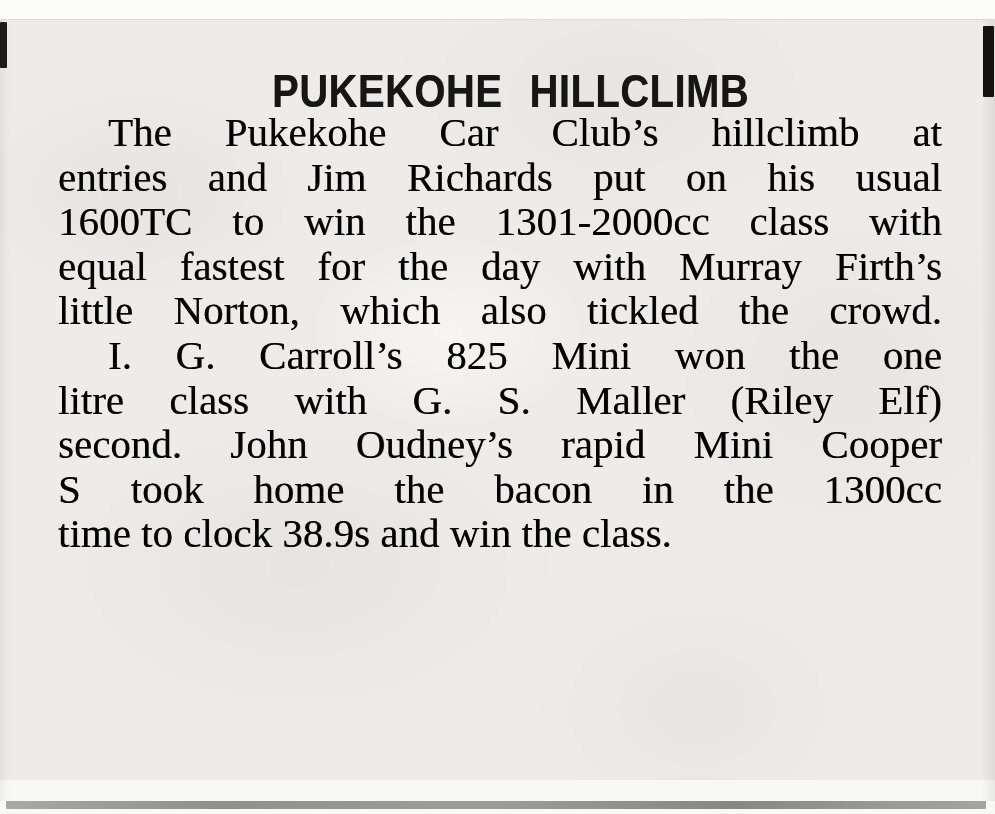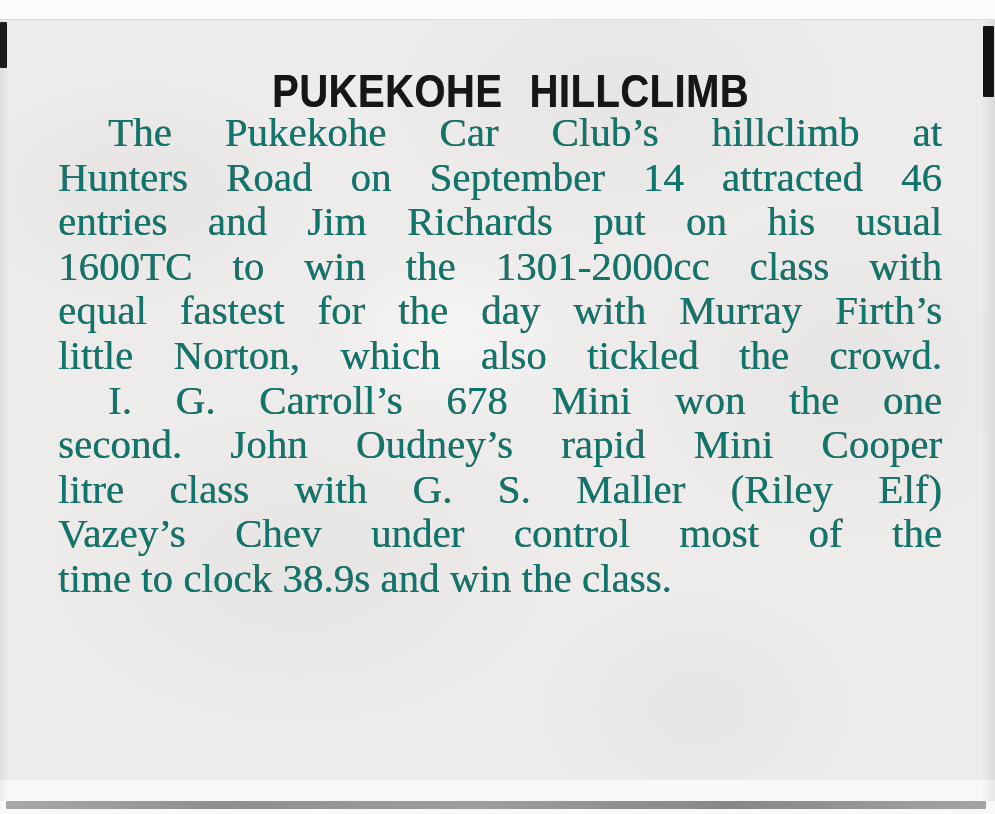--- a/index.html
+++ b/index.html
@@ -80,21 +80,21 @@
     transform: scaleX(0.87);
     transform-origin: 50% 50%;
     white-space: nowrap;
     text-shadow: 0.4px 0.4px 0.5px rgba(10,10,10,0.6);
     z-index: 6;
   }
   .body-text {
     position: absolute; left: 58px; top: 110px; width: 884px;
     font-size: 41px;
     line-height: 44.6px;
-    color: #0f766e;
+    color: #000000;
     text-shadow: 0.35px 0.35px 0.45px rgba(12,12,12,0.65);
     z-index: 6;
   }
   .line {
     height: 44.6px;
     white-space: nowrap;
     text-align: justify;
     text-align-last: justify;
     overflow: visible;
   }
@@ -116,28 +116,27 @@
   <div class="edge-shade-left"></div>
   <div class="edge-shade-right"></div>
 
   <div class="scan-mark-left"></div>
   <div class="scan-mark-right"></div>
 
   <h1 class="headline">PUKEKOHE HILLCLIMB</h1>
 
   <div class="body-text">
       <div class="line indent">The Pukekohe Car Club’s hillclimb at</div>
-      <div class="line">Hunters Road on September 14 attracted 46</div>
       <div class="line">entries and Jim Richards put on his usual</div>
       <div class="line">1600TC to win the 1301-2000cc class with</div>
       <div class="line">equal fastest for the day with Murray Firth’s</div>
       <div class="line">little Norton, which also tickled the crowd.</div>
-      <div class="line indent">I. G. Carroll’s 678 Mini won the one</div>
+      <div class="line indent">I. G. Carroll’s 825 Mini won the one</div>
+      <div class="line">litre class with G. S. Maller (Riley Elf)</div>
       <div class="line">second. John Oudney’s rapid Mini Cooper</div>
-      <div class="line">litre class with G. S. Maller (Riley Elf)</div>
-      <div class="line">Vazey’s Chev under control most of the</div>
+      <div class="line">S took home the bacon in the 1300cc</div>
       <div class="line nojustify">time to clock 38.9s and win the class.</div>
     </div>
 
   <div class="paper-bottom"></div>
   <div class="bottom-band"></div>
 
 </div>
 
 </body></html>

